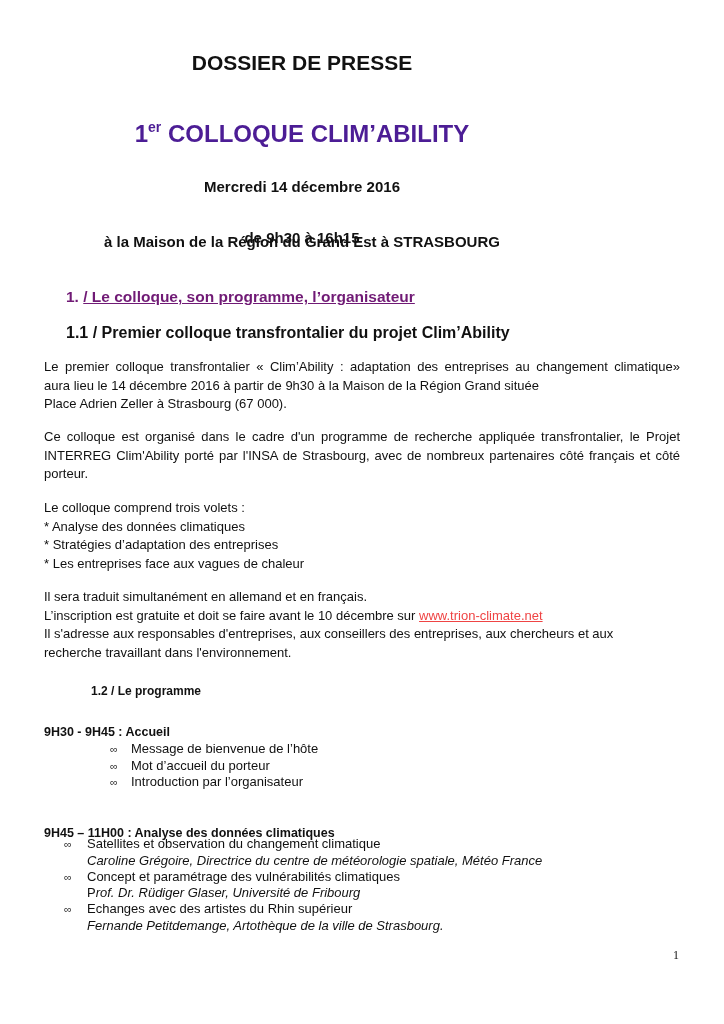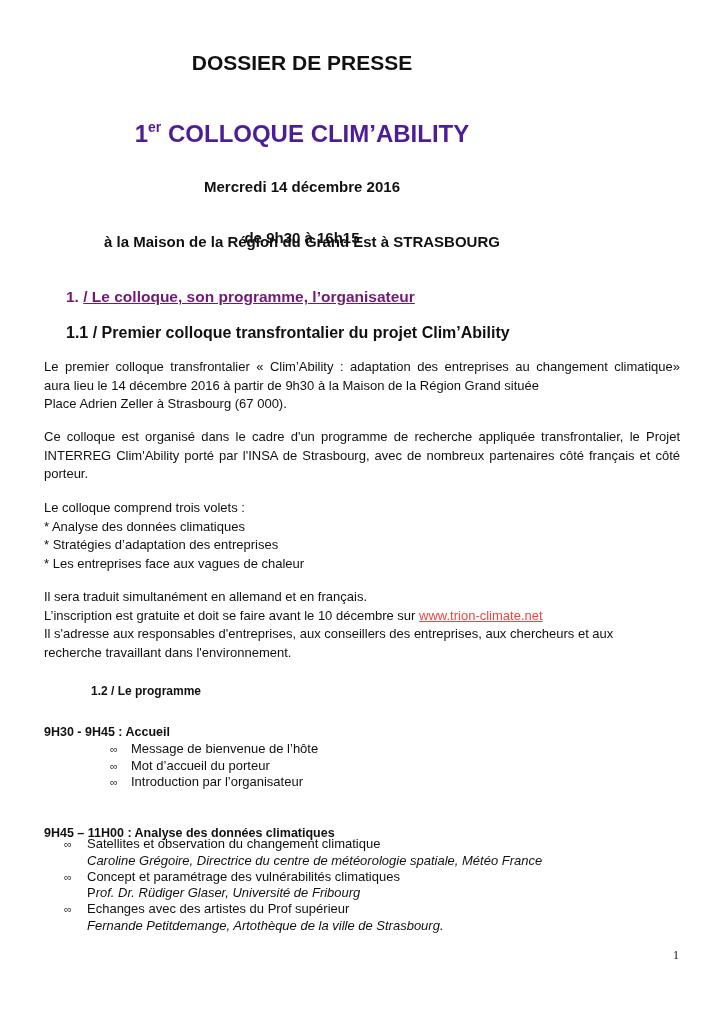--- a/index.html
+++ b/index.html
@@ -217,19 +217,19 @@
   <div>
     <div class="item">
       <span class="glyph">∞</span>
       <span>Concept et paramétrage des vulnérabilités climatiques</span>
     </div>
     <span class="speaker upright-first">Prof. Dr. Rüdiger Glaser, Université de Fribourg</span>
   </div>
   <div>
     <div class="item">
       <span class="glyph">∞</span>
-      <span>Echanges avec des artistes du Prof supérieur</span>
+      <span>Echanges avec des artistes du Rhin supérieur</span>
     </div>
     <span class="speaker">Fernande Petitdemange, Artothèque de la ville de Strasbourg.</span>
   </div>
 </div>
 
 <div class="abs page-number">1</div>
 
 </body></html>

